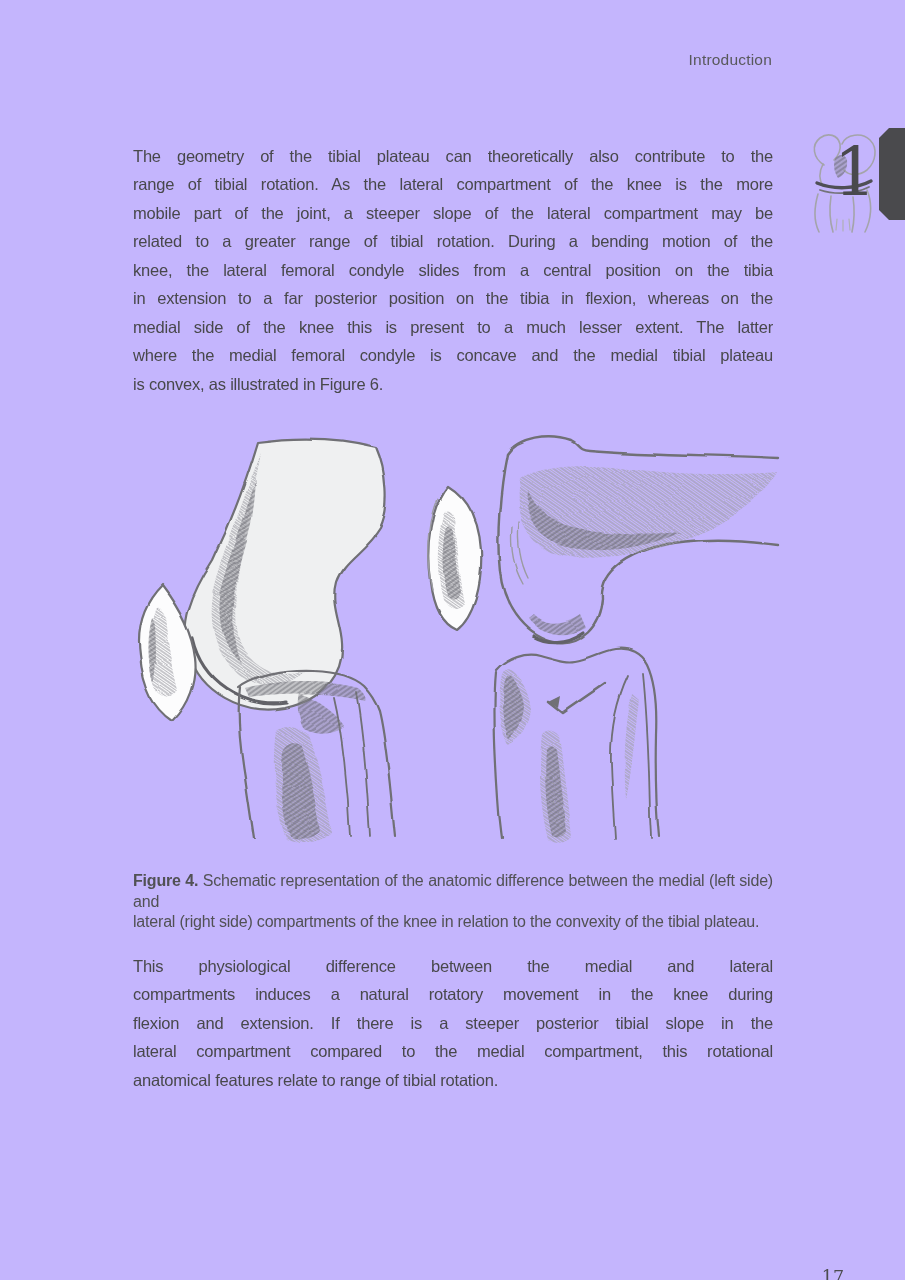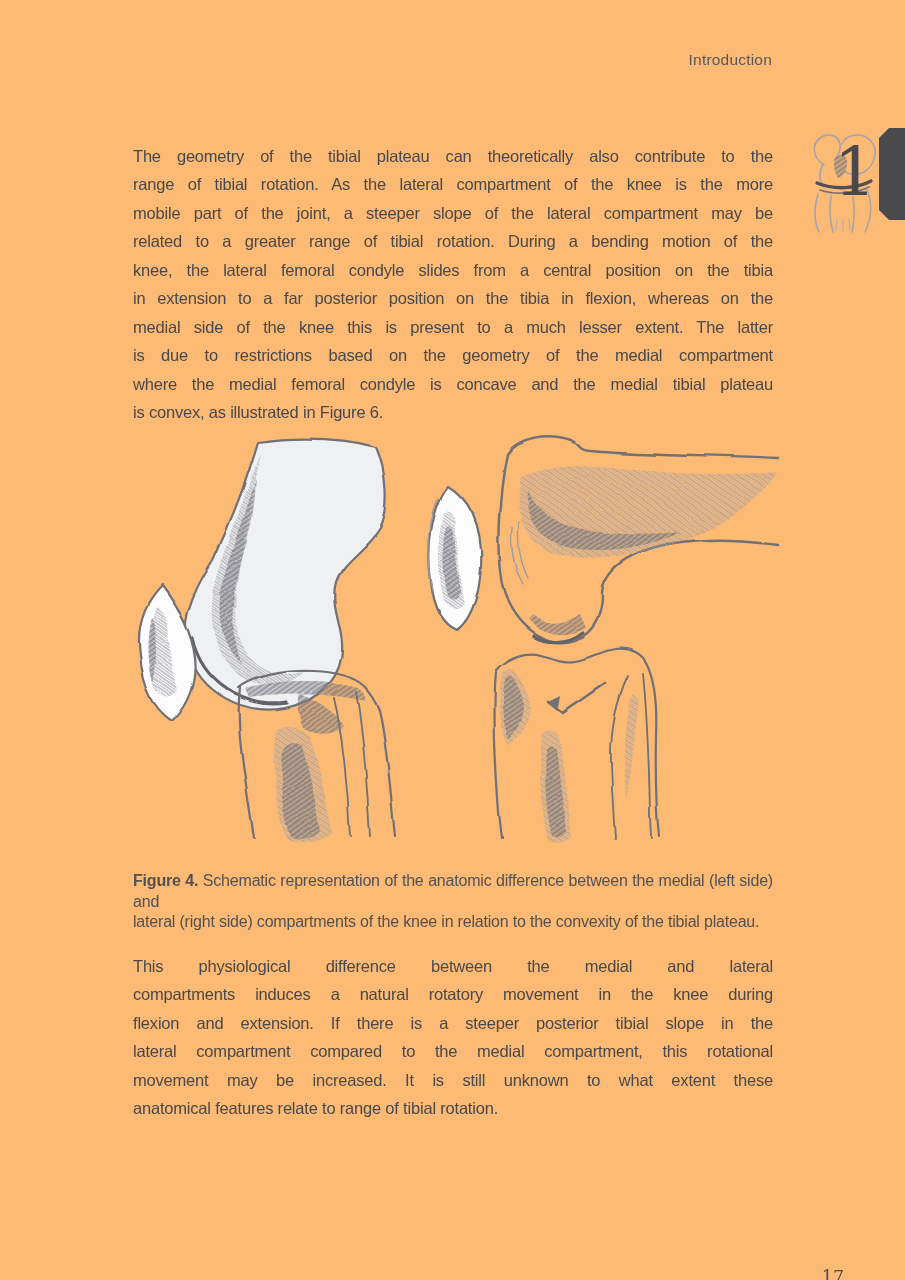--- a/index.html
+++ b/index.html
@@ -1,19 +1,19 @@
 <!DOCTYPE html>
 <html><head>
 <meta charset="utf-8">
 <style>
   * { margin:0; padding:0; box-sizing:border-box; }
   html,body { background:#e8e8e8; }
   .page {
     position:relative; width:905px; height:1280px; margin:0 auto;
-    background:#fdba74; overflow:hidden;
+    background:#c4b5fd; overflow:hidden;
     font-family:"Liberation Sans", sans-serif; color:#48484b;
   }
   .running-head {
     position:absolute; left:133px; top:51px; width:639px;
     text-align:right; font-size:15.5px; letter-spacing:.2px; color:#58585b;
   }
   .col { position:absolute; left:133px; width:640px; }
   .body-par { top:142px; }
   .body-par2 { top:952px; }
   .jl {
@@ -54,21 +54,20 @@
   <div class="running-head">Introduction</div>
 
   <div class="col body-par">
     <div class="jl">The geometry of the tibial plateau can theoretically also contribute to the</div>
     <div class="jl">range of tibial rotation. As the lateral compartment of the knee is the more</div>
     <div class="jl">mobile part of the joint, a steeper slope of the lateral compartment may be</div>
     <div class="jl">related to a greater range of tibial rotation. During a bending motion of the</div>
     <div class="jl">knee, the lateral femoral condyle slides from a central position on the tibia</div>
     <div class="jl">in extension to a far posterior position on the tibia in flexion, whereas on the</div>
     <div class="jl">medial side of the knee this is present to a much lesser extent. The latter</div>
-    <div class="jl">is due to restrictions based on the geometry of the medial compartment</div>
     <div class="jl">where the medial femoral condyle is concave and the medial tibial plateau</div>
     <div class="jl end">is convex, as illustrated in Figure 6.</div>
   </div>
 
   <svg class="chapter-icon" viewBox="0 0 76 102" xmlns="http://www.w3.org/2000/svg">
     <defs>
       <pattern id="pDarkI" width="4" height="4" patternUnits="userSpaceOnUse" patternTransform="rotate(-35)">
         <line x1="0" y1="1" x2="4" y2="1" stroke="#6e6e75" stroke-width="1.3"></line>
         <line x1="0" y1="3" x2="4" y2="3" stroke="#8a8a91" stroke-width="0.9"></line>
       </pattern>
@@ -158,18 +157,17 @@
   <div class="col caption">
     <div class="jl"><b class="cap-label">Figure 4.</b> <span>Schematic representation of the anatomic difference between the medial (left side) and</span></div>
     <div class="jl end">lateral (right side) compartments of the knee in relation to the convexity of the tibial plateau.</div>
   </div>
 
   <div class="col body-par2">
     <div class="jl">This physiological difference between the medial and lateral</div>
     <div class="jl">compartments induces a natural rotatory movement in the knee during</div>
     <div class="jl">flexion and extension. If there is a steeper posterior tibial slope in the</div>
     <div class="jl">lateral compartment compared to the medial compartment, this rotational</div>
-    <div class="jl">movement may be increased. It is still unknown to what extent these</div>
     <div class="jl end">anatomical features relate to range of tibial rotation.</div>
   </div>
 
   <div class="page-num">17</div>
 </div>
 
 </body></html>

